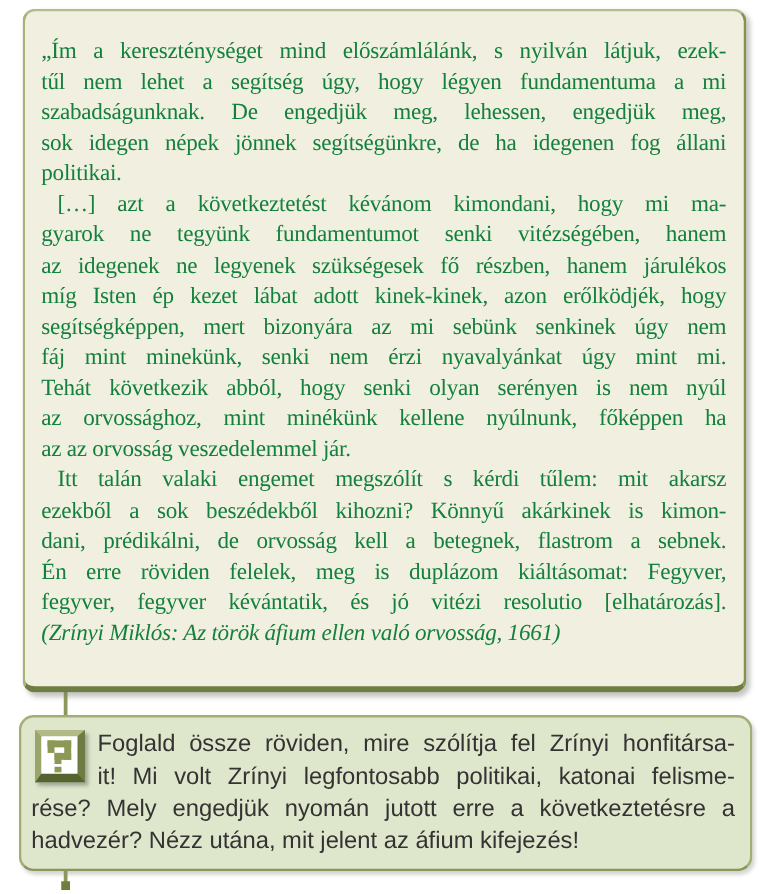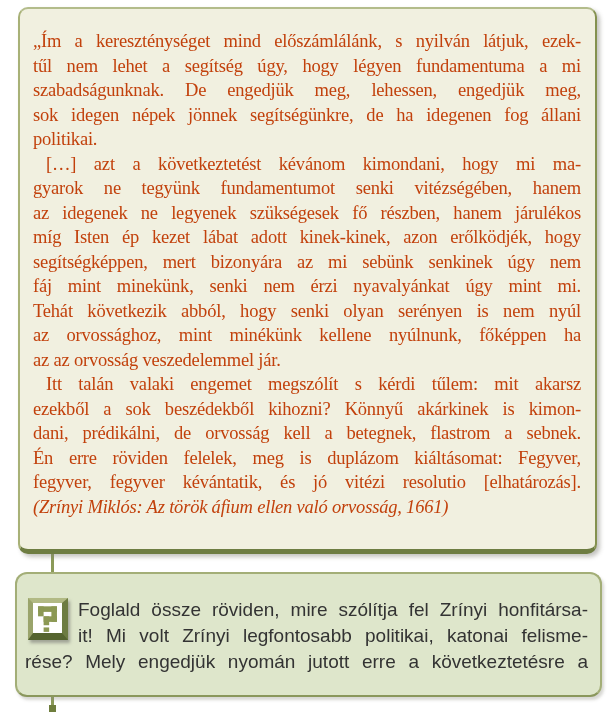--- a/index.html
+++ b/index.html
@@ -43,21 +43,21 @@
     border-bottom: 5px solid #6e7d42;
     border-radius: 10px;
     box-shadow: 3px 3px 4px rgba(125,125,115,0.45);
     padding: 20px 14px 0 13px;
     overflow: hidden;
     z-index: 1;
   }
   .quote-text {
     font-size: 18.5px;
     line-height: 24.5px;
-    color: #c2410c;
+    color: #15803d;
     letter-spacing: -0.2px;
   }
   .jline {
     text-align: justify;
     text-align-last: justify;
     white-space: normal;
   }
   .jline.last { text-align-last: left; }
   .jline.indent { text-indent: 13px; }
   .jline.italic { font-style: italic; }
@@ -66,21 +66,21 @@
   .task-box {
     position: absolute;
     left: 15px; top: 572px;
     width: 587px; height: 125px;
     box-sizing: border-box;
     background: #dee6cb;
     border: 2px solid #a3ae77;
     border-bottom-color: #8a975c;
     border-radius: 12px;
     box-shadow: 2px 3px 3px rgba(140,140,130,0.35);
-    padding: 23px 12px 0 8px;
+    padding: 9px 12px 0 8px;
     overflow: hidden;
     z-index: 1;
   }
   .task-text {
     font-family: "Liberation Sans", sans-serif;
     font-size: 19px;
     line-height: 25.8px;
     color: #333333;
   }
   .q-icon {
@@ -168,16 +168,17 @@
       </svg>
     </div>
     <div class="task-text">
 
         <div class="jline">Foglald össze röviden, mire szólítja fel Zrínyi honfitársa-</div>
 
         <div class="jline">it! Mi volt Zrínyi legfontosabb politikai, katonai felisme-</div>
 
         <div class="jline">rése? Mely engedjük nyomán jutott erre a következtetésre a</div>
 
+        <div class="jline last">hadvezér? Nézz utána, mit jelent az áfium kifejezés!</div>
       </div>
   </section>
 
 </div>
 
 </body></html>

